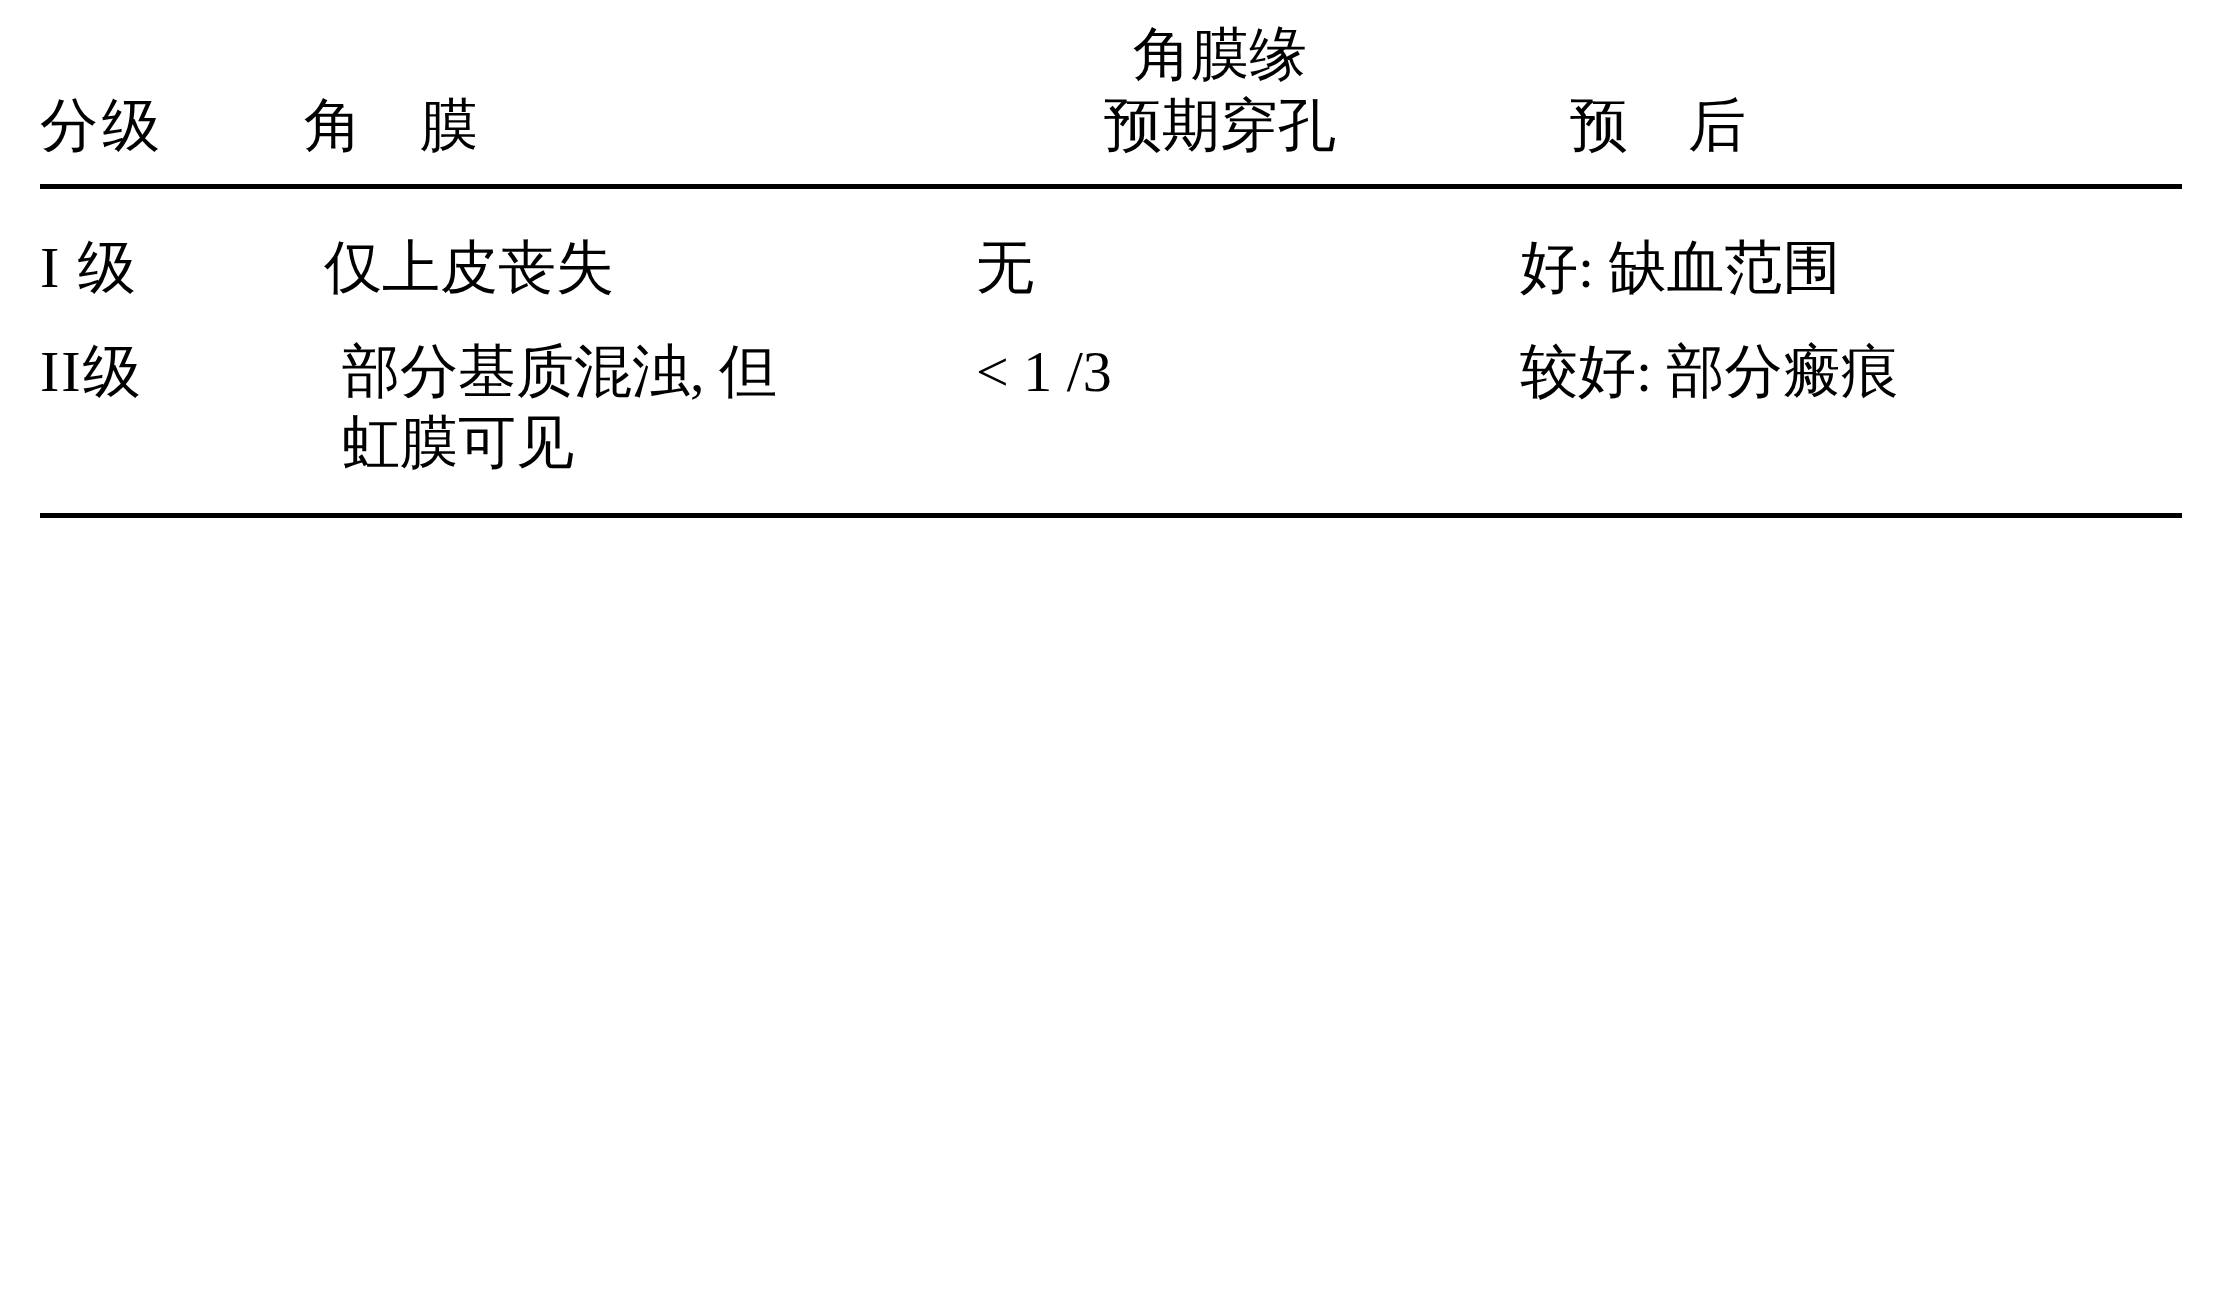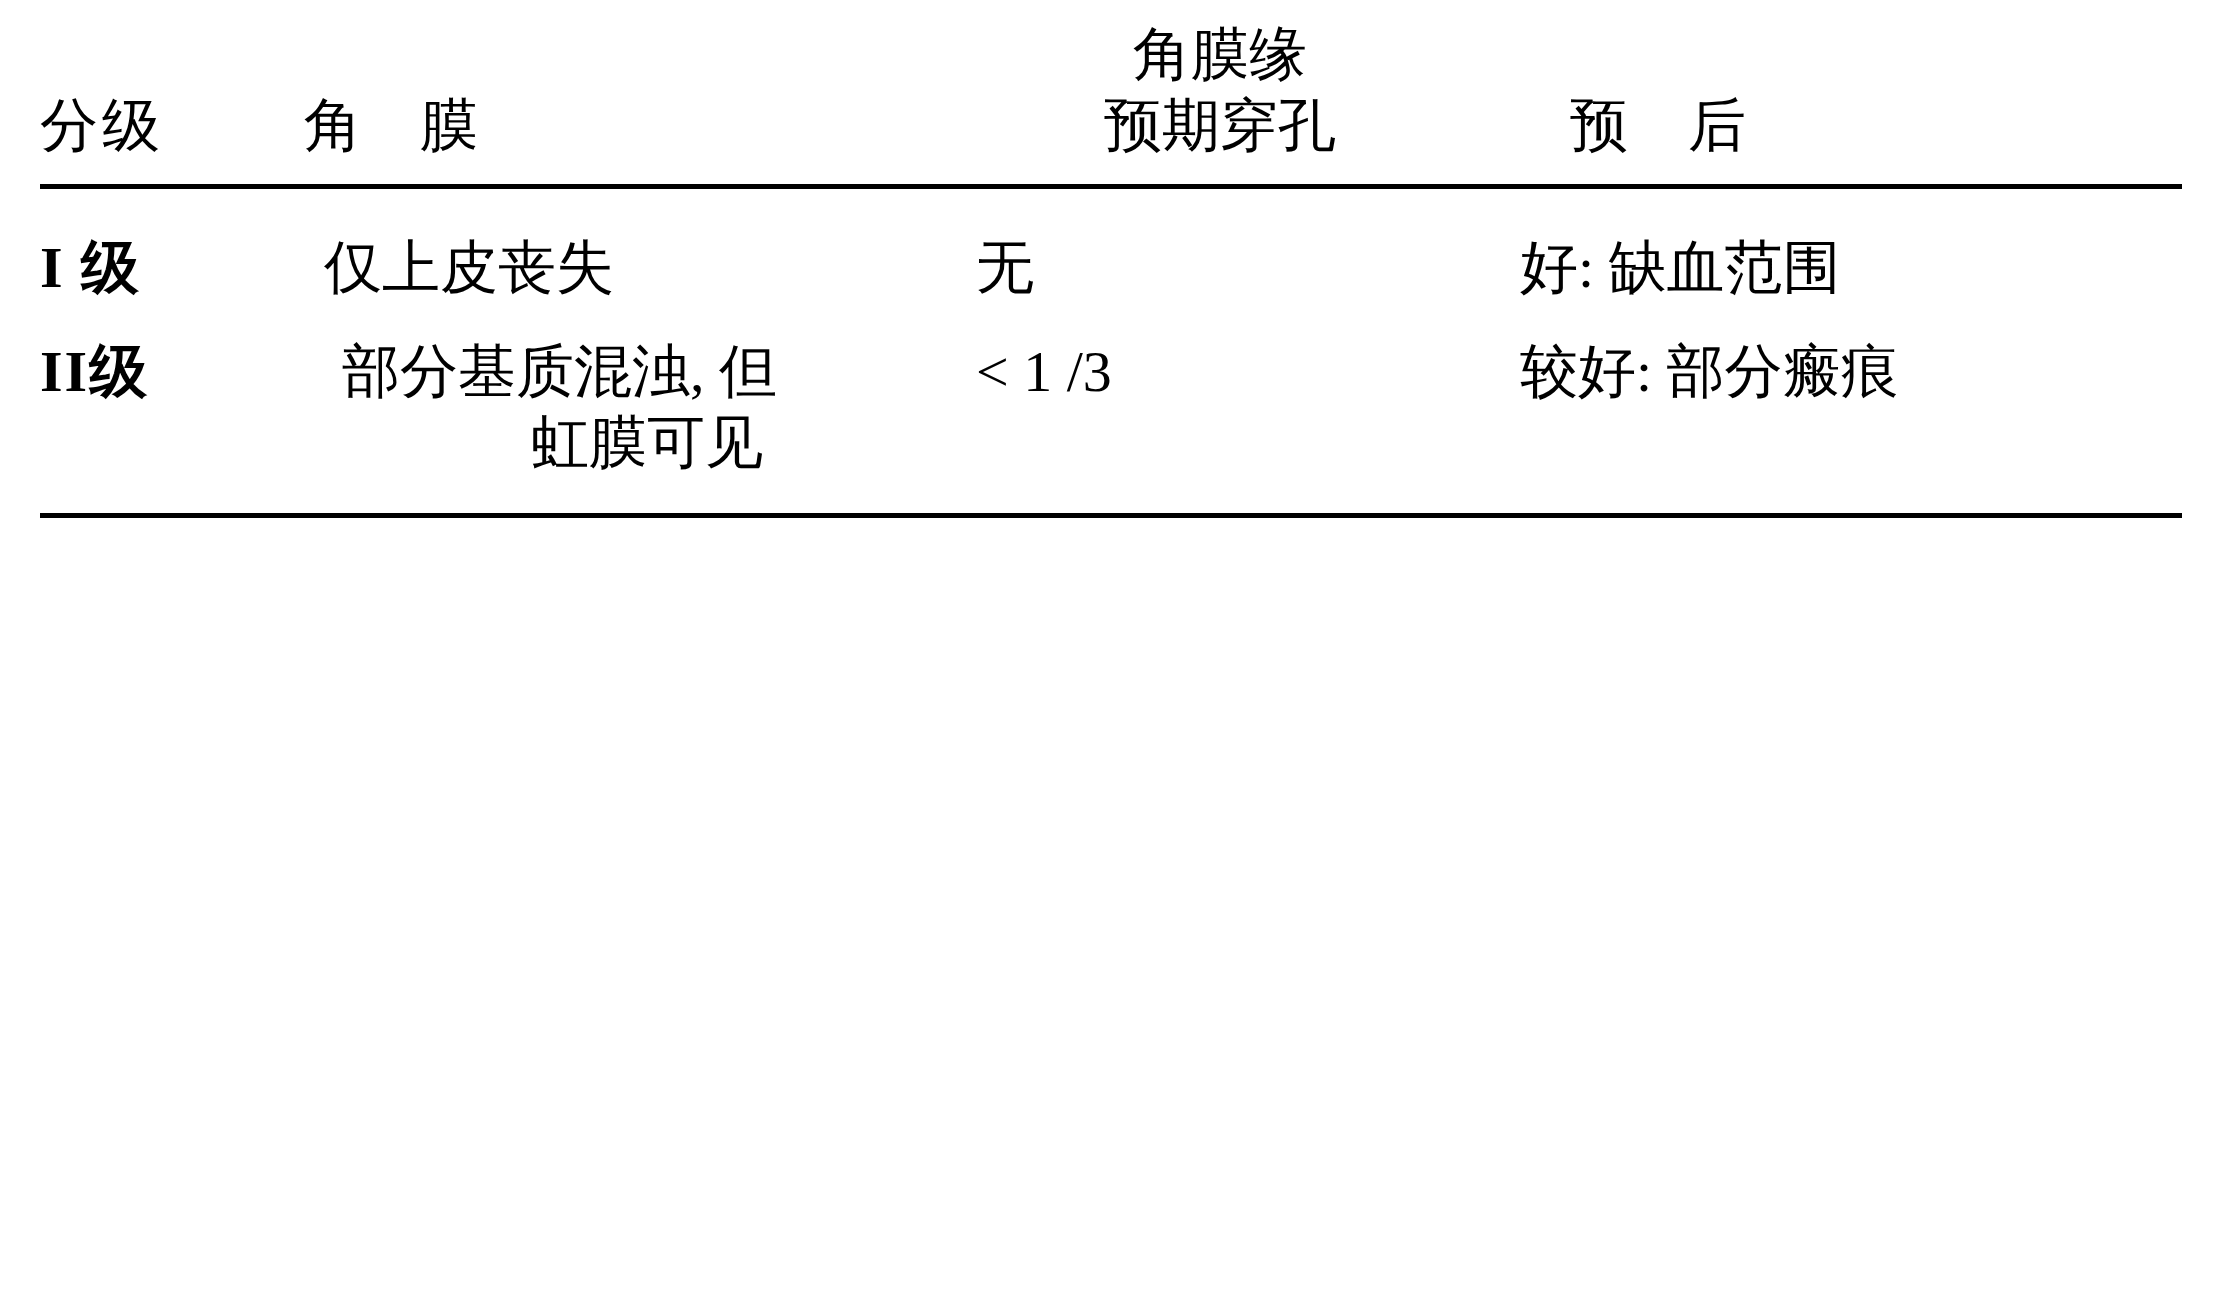--- a/index.html
+++ b/index.html
@@ -74,24 +74,23 @@
     padding: 16px 0 18px 0;
     text-align: left;
   }
   tbody tr:last-child td {
     border-bottom: 5px solid #000;
     padding-bottom: 34px;
   }
   .grade-label {
     white-space: nowrap;
     letter-spacing: 2px;
-    font-weight: bold;
   }
   .cornea-cell { padding-left: 34px; padding-right: 18px; }
-  .cornea-cell .line2 { display: block; padding-left: 18px; text-align: center; }
+  .cornea-cell .line2 { display: block; padding-left: 18px; }
   .limbal-cell { padding-left: 6px; white-space: nowrap; }
   .prog-cell { padding-left: 10px; }
   .prog-cell .line2 { display: block; }
   .indent-1 { display: inline-block; padding-left: 18px; }
   .tight { letter-spacing: -6px; }
 </style>
 </head>
 <body>
 
 <div class="sheet">

